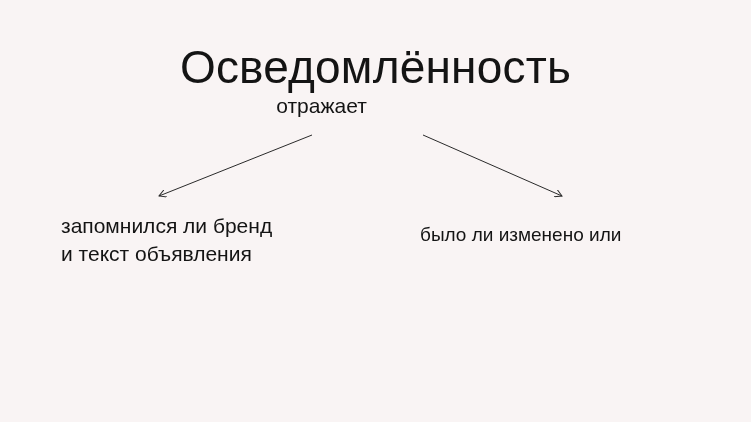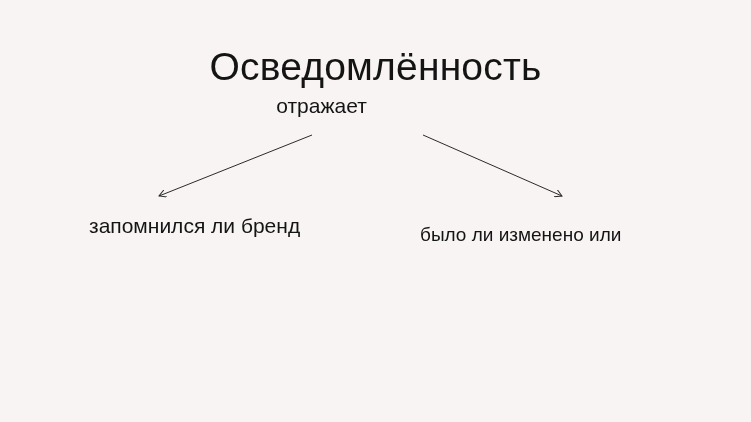--- a/index.html
+++ b/index.html
@@ -4,31 +4,31 @@
   <style>
     html, body { margin: 0; padding: 0; }
     body {
       width: 751px; height: 422px; position: relative; overflow: hidden;
       background: #f9f4f4;
       font-family: "Liberation Sans", "DejaVu Sans", sans-serif;
       color: #141414;
     }
     .title {
       position: absolute; left: 0; width: 751px; top: 47px;
-      text-align: center; font-size: 39px; line-height: 40px;
+      text-align: center; font-size: 46px; line-height: 40px;
       letter-spacing: 0.2px;
     }
     .subtitle {
       position: absolute; left: 0; width: 643px; top: 93px;
       text-align: center; font-size: 21px; line-height: 26px;
     }
     .arrows { position: absolute; left: 0; top: 0; }
     .box-left {
       position: absolute; left: 61px; top: 212px;
-      font-size: 21px; line-height: 28px; margin-left: 28px;
+      font-size: 21px; line-height: 28px;
     }
     .box-right {
       position: absolute; left: 420px; top: 220px;
       font-size: 19px; line-height: 29px;
     }
     .line { display: block; white-space: nowrap; }
   </style>
 </head>
 <body>
 
@@ -41,18 +41,19 @@
       <marker id="ah" markerWidth="8" markerHeight="8" refX="7" refY="4" orient="auto" markerUnits="userSpaceOnUse">
         <path d="M0,0 L7,4 L0,8" fill="none" stroke="#2a2a2a" stroke-width="1"></path>
       </marker>
     </defs>
     <line x1="312" y1="135" x2="159" y2="196" stroke="#2a2a2a" stroke-width="1" marker-end="url(#ah)"></line>
     <line x1="423" y1="135" x2="562" y2="196" stroke="#2a2a2a" stroke-width="1" marker-end="url(#ah)"></line>
   </svg>
 
   <div class="box-left">
     <span class="line">запомнился ли бренд</span>
+    <span class="line">и текст объявления</span>
   </div>
 
   <div class="box-right">
     <span class="line">было ли изменено или</span>
   </div>
 </div>
 
 </body></html>

